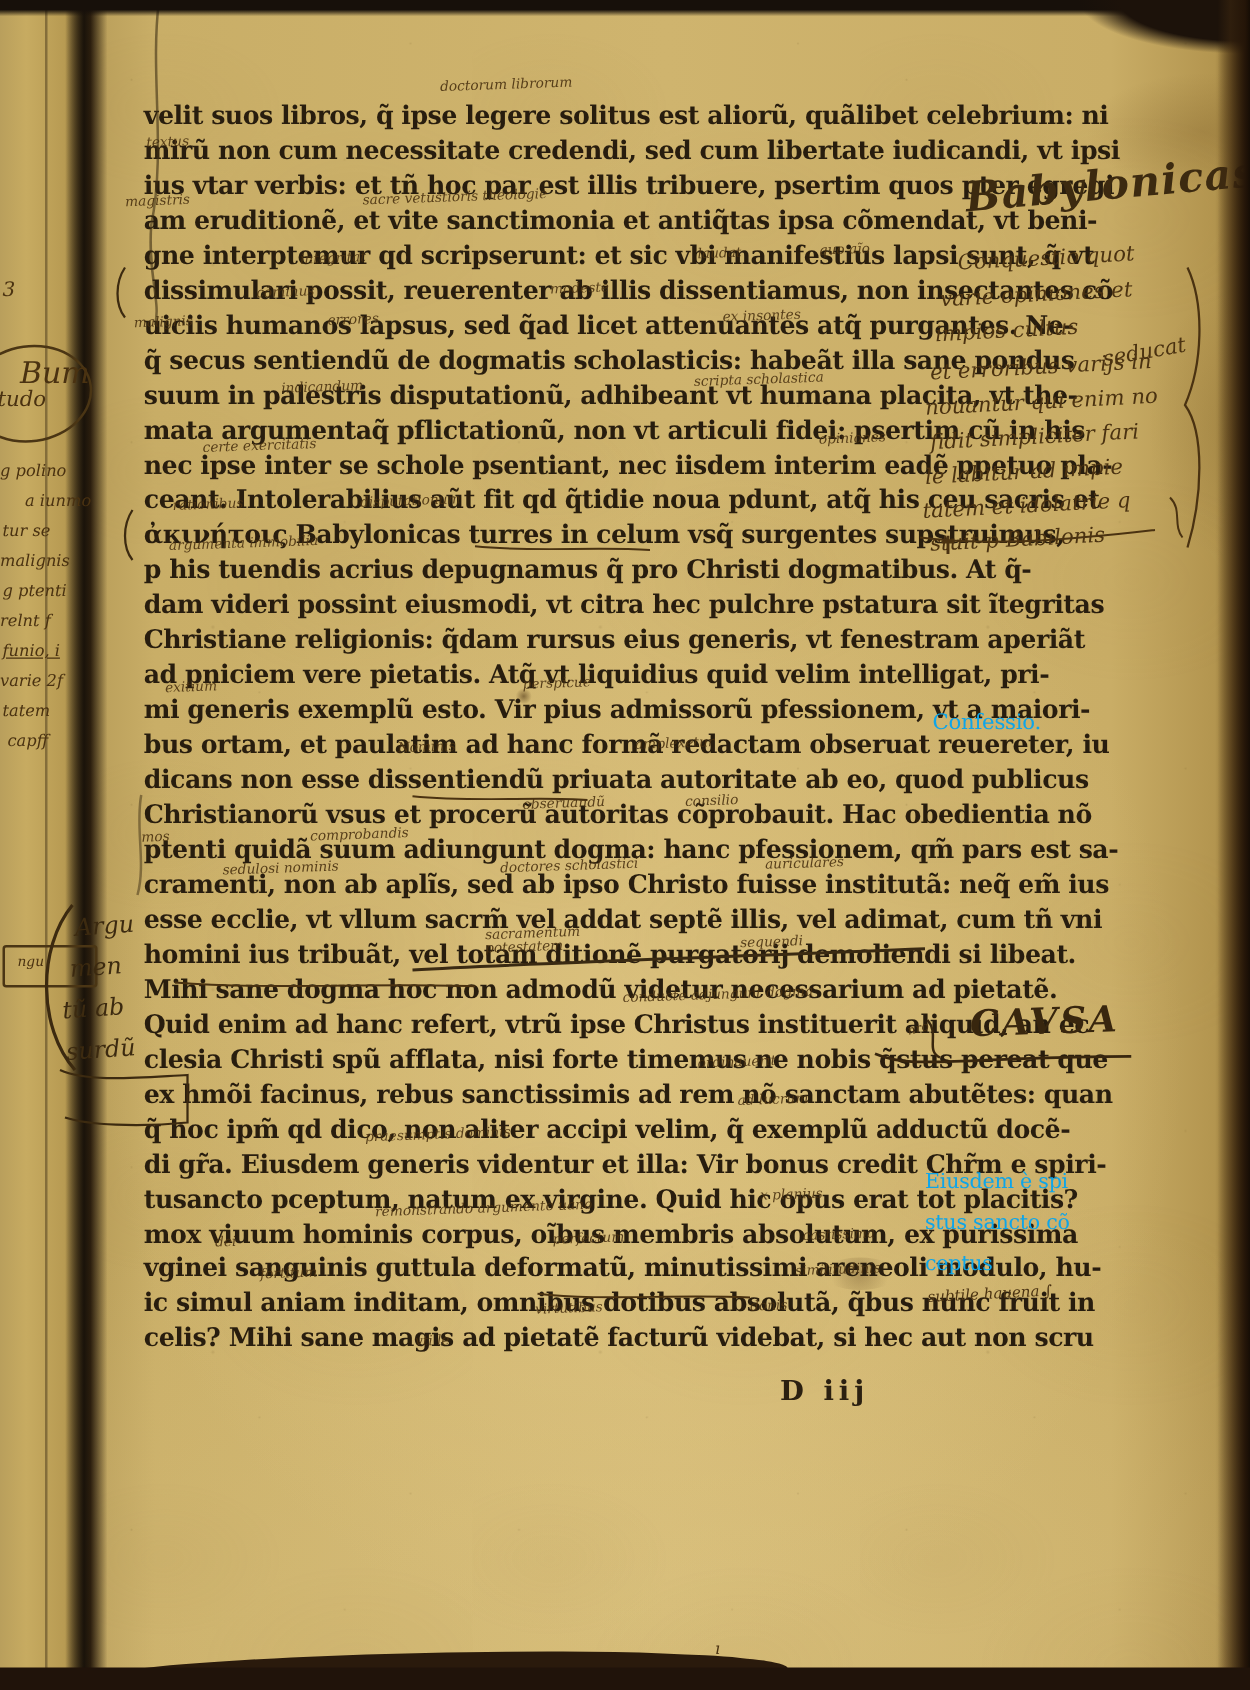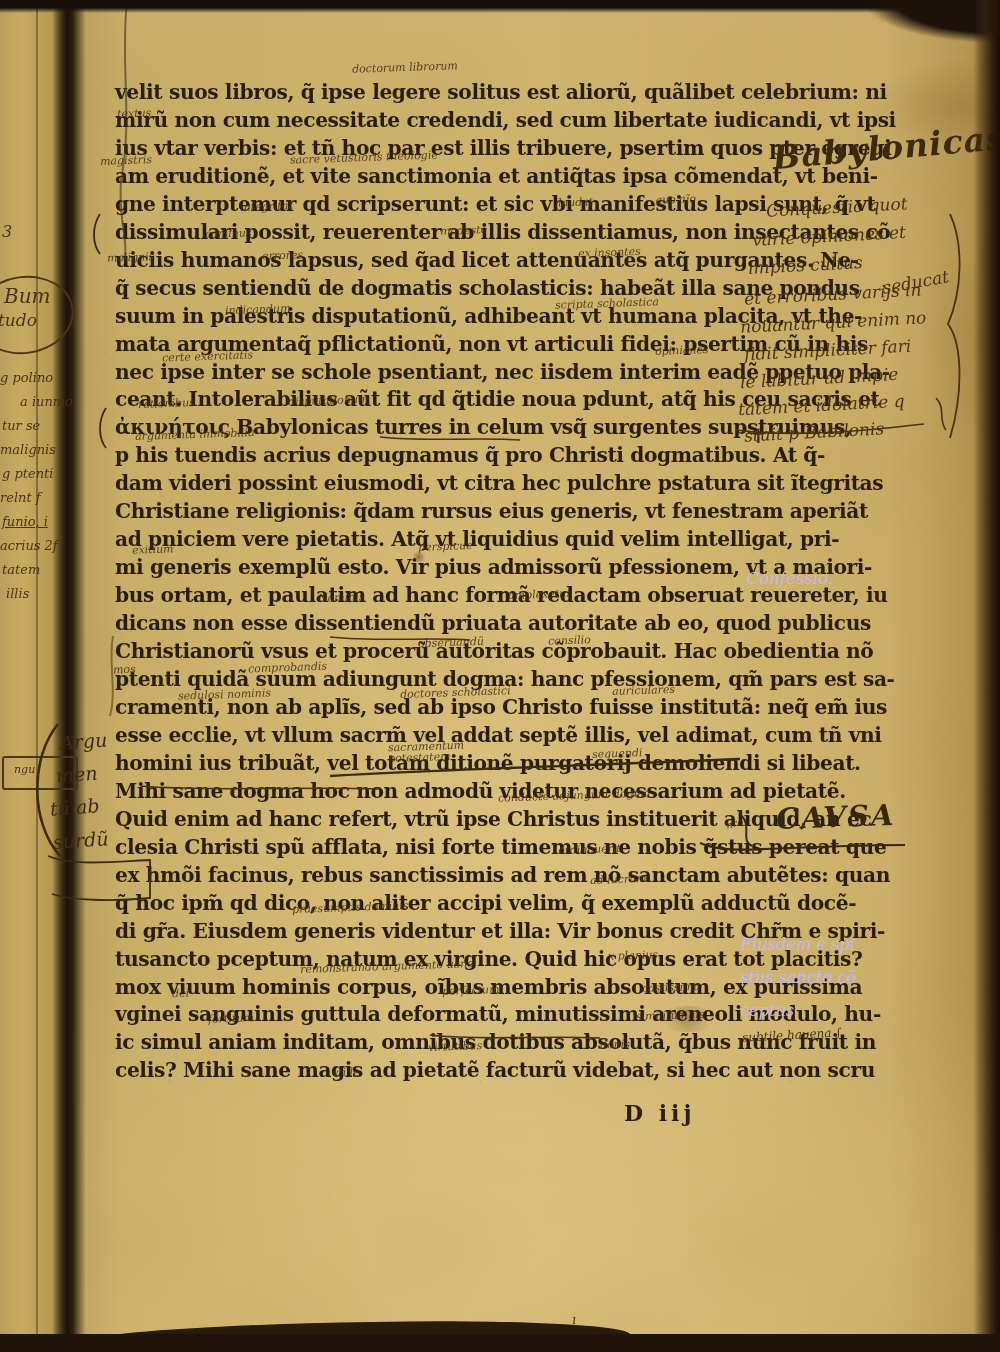--- a/index.html
+++ b/index.html
@@ -44,22 +44,22 @@
   .stain-c{position:absolute;left:344px;top:551px;width:14px;height:12px;border-radius:50%;
     background:radial-gradient(circle,rgba(70,45,15,.55),rgba(0,0,0,0) 70%);}
   .stain-d{position:absolute;left:590px;top:1006px;width:60px;height:26px;border-radius:50%;
     background:radial-gradient(circle,rgba(80,55,20,.3),rgba(0,0,0,0) 70%);}
   
   .textblock{position:absolute;left:115px;top:79px;width:632px;color:#281d0e;}
   .tline{white-space:nowrap;font-weight:bold;font-size:20.5px;line-height:27.95px;
     letter-spacing:-.4px;transform:scaleX(.985);transform-origin:left;}
   .signature{position:absolute;left:624px;top:1100px;font-weight:bold;font-size:22px;
     color:#2b2010;letter-spacing:4px;}
-  .printed-marg{position:absolute;font-style:italic;font-size:16.5px;line-height:33px;
-    color:#c4b5fd;letter-spacing:-.2px;}
+  .printed-marg{position:absolute;font-size:16.5px;line-height:33px;
+    color:#0ea5e9;letter-spacing:-.2px;}
   
   .hand{position:absolute;font-style:italic;color:#4a3211;white-space:nowrap;}
   .gloss-layer .hand{font-size:11px;opacity:.9;transform:rotate(-2deg);}
   .rm-note .hand{font-size:17px;transform:rotate(-3deg);}
   .heading-hand{font-size:33px;letter-spacing:1px;transform:rotate(-5deg);
     color:#3c2a10;font-weight:bold;}
   .cause-hand{font-size:29px;letter-spacing:2px;color:#38260e;font-weight:bold;
     transform:rotate(-2deg);}
   .frag .hand{font-size:13px;}
   .argu .hand{font-size:19px;color:#3c2a10;transform:rotate(-4deg);}
@@ -171,33 +171,33 @@
     <span class="hand" style="position: absolute; left: 642px; top: 981px;">castissima</span>
     <span class="hand" style="position: absolute; left: 208px; top: 1012px;">fortitum</span>
     <span class="hand" style="position: absolute; left: 636px; top: 1009px;">similitudinis</span>
     <span class="hand" style="position: absolute; left: 428px; top: 1040px;">virtutibus</span>
     <span class="hand" style="position: absolute; left: 600px; top: 1038px;">donis</span>
     <span class="hand" style="position: absolute; left: 332px; top: 1066px;">vti le</span>
   </div>
 
 <div class="hand" style="left:2px;top:222px;font-size:16px">3</div>
 <div class="circle-note"></div>
-<div class="hand" style="left:4px;top:284px;font-size:20px">Bum</div>
+<div class="hand" style="left:16px;top:284px;font-size:24px">Bum</div>
 <div class="hand" style="left:-2px;top:310px;font-size:17px">tudo</div>
 <div class="frag">
     <span class="hand" style="position: absolute; left: 0px; top: 370px;">g polino</span>
     <span class="hand" style="position: absolute; left: 20px; top: 394px;">a iunmo</span>
     <span class="hand" style="position: absolute; left: 2px; top: 418px;">tur se</span>
     <span class="hand" style="position: absolute; left: 0px; top: 442px;">malignis</span>
     <span class="hand" style="position: absolute; left: 2px; top: 466px;">g ptenti</span>
     <span class="hand" style="position: absolute; left: 0px; top: 490px;">relnt f</span>
     <span class="hand" style="position: absolute; left: 2px; top: 514px; text-decoration: underline;">funio, i</span>
-    <span class="hand" style="position: absolute; left: 0px; top: 538px;">acrius 2f</span>
+    <span class="hand" style="position: absolute; left: 0px; top: 538px;">varie 2f</span>
     <span class="hand" style="position: absolute; left: 2px; top: 562px;">tatem</span>
-    <span class="hand" style="position: absolute; left: 6px; top: 586px;">illis</span>
+    <span class="hand" style="position: absolute; left: 6px; top: 586px;">capff</span>
   </div>
 <div class="boxed">
   <span class="hand">ngu</span>
 </div>
 <div class="argu">
     <span class="hand" style="position: absolute; left: 60px; top: 730px;">Argu</span>
     <span class="hand" style="position: absolute; left: 56px; top: 763px;">men</span>
     <span class="hand" style="position: absolute; left: 50px; top: 796px;">tũ ab</span>
     <span class="hand" style="position: absolute; left: 53px; top: 829px;">surdũ</span>
   </div>

